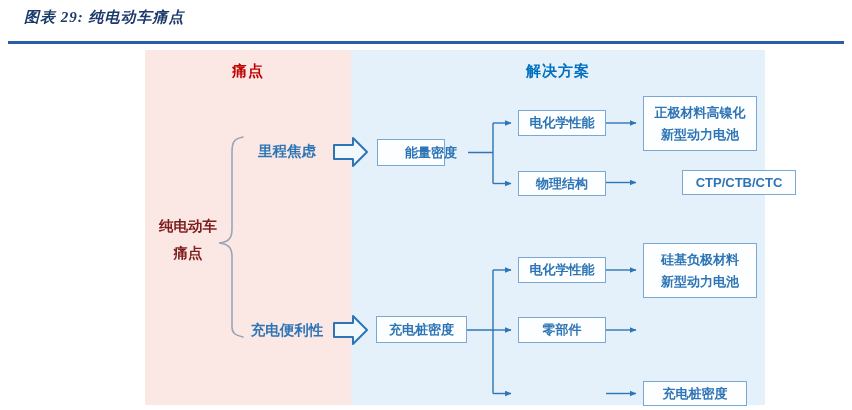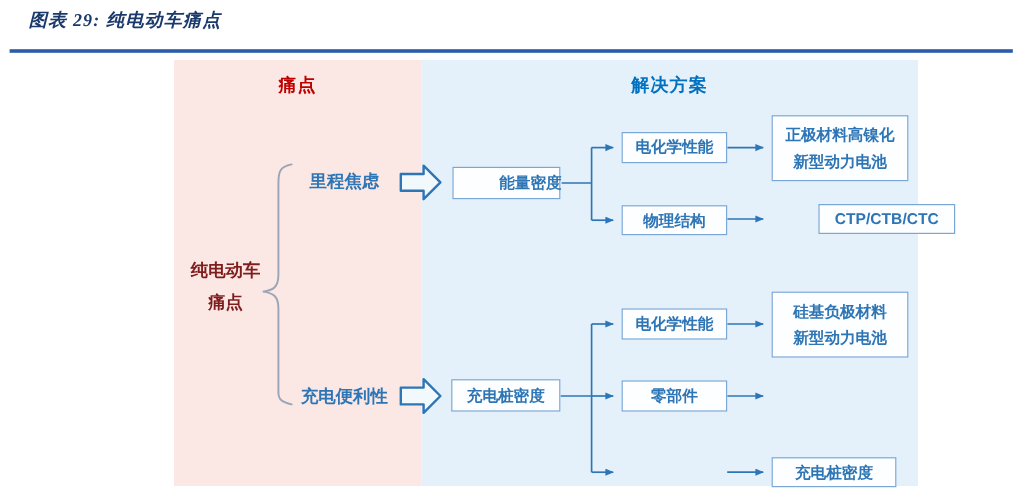--- a/index.html
+++ b/index.html
@@ -46,21 +46,21 @@
   
   .box{
     position:absolute;box-sizing:border-box;
     border:1px solid #7BA7D7;background:#FCFEFF;
     color:#2E75B6;font-weight:bold;font-size:13px;
     display:flex;align-items:center;justify-content:center;
     text-align:center;white-space:nowrap;
   }
   .box.two{flex-direction:column;line-height:22px;}
   
-  .b-energy   {left:232px;top:89px; width:90px; height:27px;padding-left:40px;}
+  .b-energy   {left:232px;top:89px; width:68px; height:27px;padding-left:40px;}
   .b-rate     {left:231px;top:266px;width:91px; height:27px;}
   .b-elec1    {left:373px;top:60px; width:88px; height:26px;}
   .b-phys     {left:373px;top:121px;width:88px; height:25px;}
   .b-cathode  {left:498px;top:46px; width:114px;height:55px;}
   .b-ctp      {left:498px;top:120px;width:114px;height:25px;margin-left:39px;}
   .b-elec2    {left:373px;top:207px;width:88px; height:26px;}
   .b-anode    {left:498px;top:193px;width:114px;height:55px;}
   .b-comp     {left:373px;top:267px;width:88px; height:26px;}
   .b-hv       {left:498px;top:267px;width:114px;height:26px;}
   .b-infra    {left:382px;top:331px;width:88px; height:25px;margin-top:36px;}

